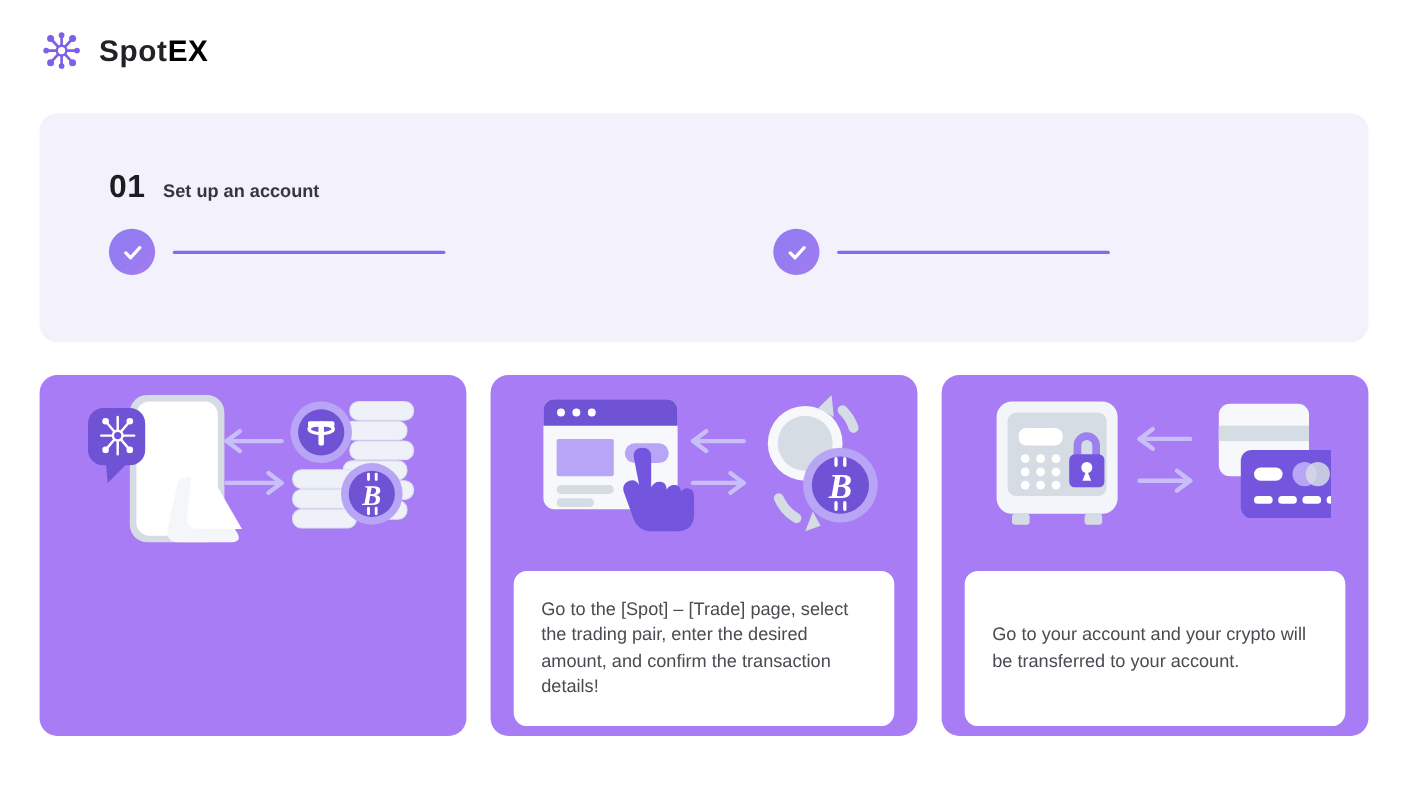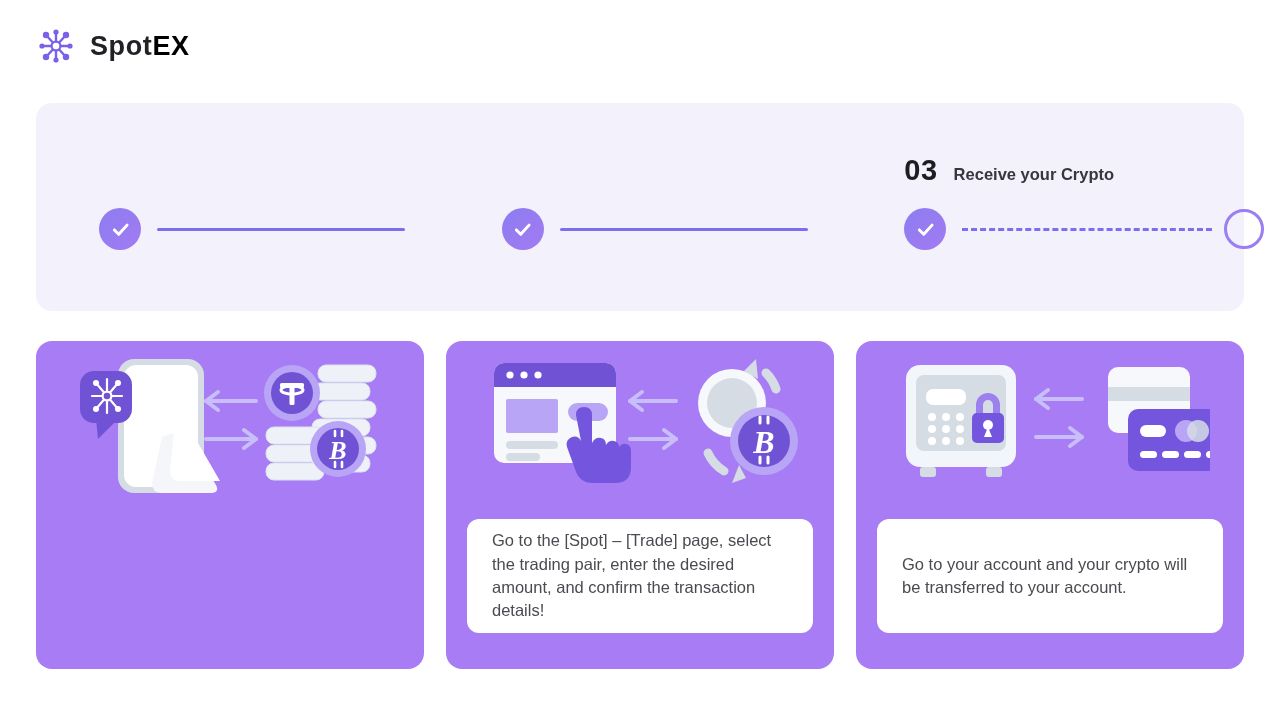--- a/index.html
+++ b/index.html
@@ -70,21 +70,21 @@
     width: 388px; height: 328px;
     background: #a87cf4; border-radius: 16px;
     position: relative; overflow: hidden;
   }
   .card-art {
     position: absolute; left: 0; top: 0; width: 100%; height: 175px;
   }
   .card-art svg { display: block; margin: 0 auto; }
   .card-text {
     position: absolute; left: 21px; right: 21px; top: 178px;
-    height: 114px; background: #ffffff; border-radius: 12px;
+    height: 141px; background: #ffffff; border-radius: 12px;
     display: flex; align-items: center;
     padding: 16px 25px;
   }
   .card-text p {
     font-size: 16.5px; line-height: 1.42; color: #4b4a50;
   }
 </style>
 </head>
 <body>
 
@@ -111,20 +111,24 @@
     </span>
     <span class="logo-text">
       <span class="fame">Spot</span><span class="ex">EX</span>
     </span>
   </div>
 
   <div class="steps-panel">
     <div class="steps-row">
 
       <div class="step">
+        <div class="step-head">
+          <span class="step-num">01</span>
+          <span class="step-label">Set up an account</span>
+        </div>
         <div class="step-track">
           <span class="check-circle">
             <svg viewBox="0 0 24 24">
                 <path d="M5 12.5 L10 17.5 L19.5 7" fill="none" stroke="#ffffff" stroke-width="3.4" stroke-linecap="round" stroke-linejoin="round"></path>
               </svg>
           </span>
           <span class="line-solid"></span>
         </div>
       </div>
 
@@ -132,35 +136,20 @@
         <div class="step-track">
           <span class="check-circle">
             <svg viewBox="0 0 24 24">
                 <path d="M5 12.5 L10 17.5 L19.5 7" fill="none" stroke="#ffffff" stroke-width="3.4" stroke-linecap="round" stroke-linejoin="round"></path>
               </svg>
           </span>
           <span class="line-solid"></span>
         </div>
       </div>
 
-      <div class="step">
-        <div class="step-head">
-          <span class="step-num">03</span>
-          <span class="step-label">Receive your Crypto</span>
-        </div>
-        <div class="step-track">
-          <span class="check-circle">
-            <svg viewBox="0 0 24 24">
-                <path d="M5 12.5 L10 17.5 L19.5 7" fill="none" stroke="#ffffff" stroke-width="3.4" stroke-linecap="round" stroke-linejoin="round"></path>
-              </svg>
-          </span>
-          <span class="line-dashed"></span>
-          <span class="empty-circle"></span>
-        </div>
-      </div>
 
     </div>
   </div>
 
   <div class="cards">
 
     <div class="card">
       <div class="card-art">
         <svg width="320" height="160" viewBox="0 0 320 160">
 

